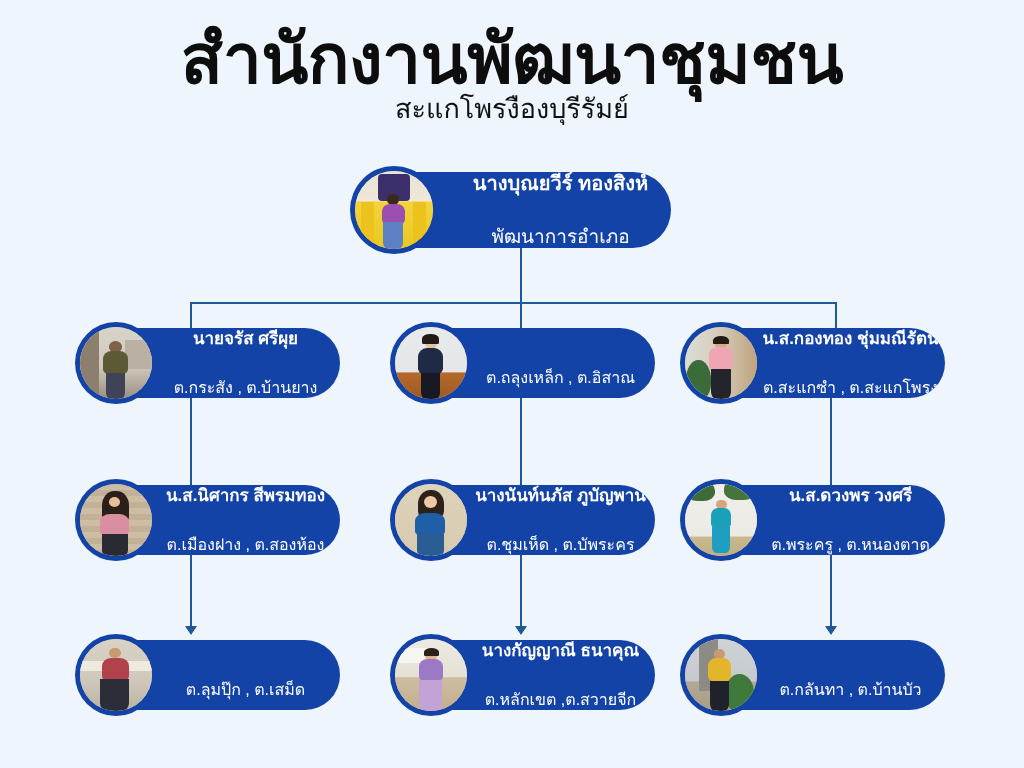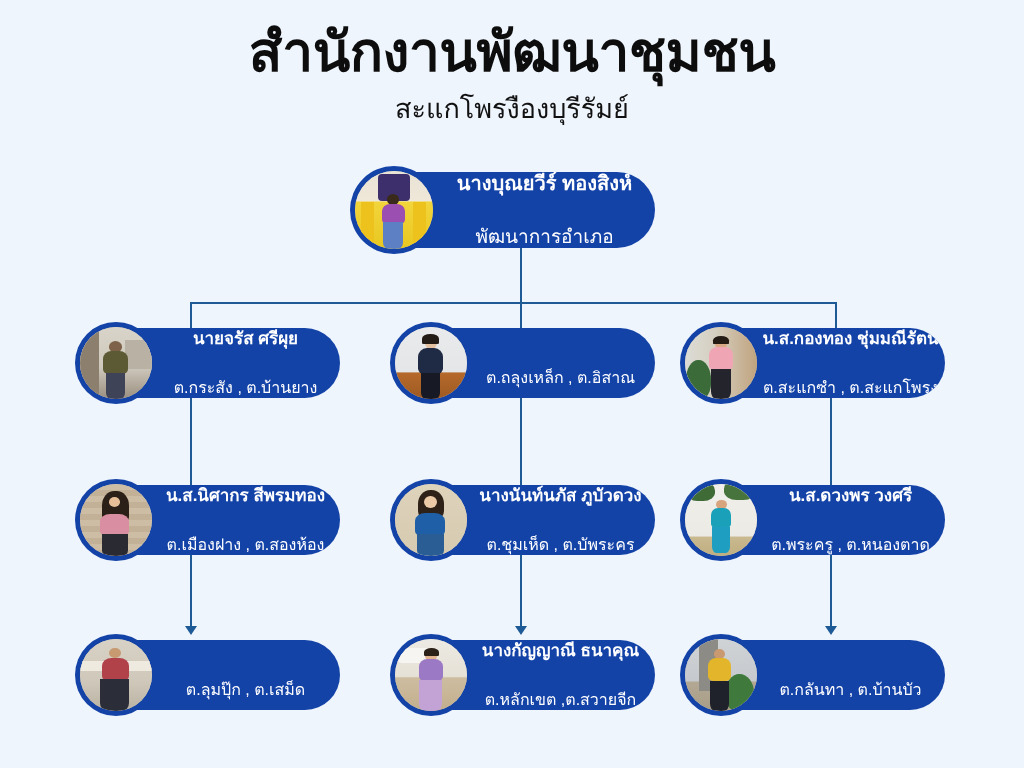--- a/index.html
+++ b/index.html
@@ -9,21 +9,21 @@
     font-family:"Liberation Sans","DejaVu Sans",sans-serif;
     overflow:hidden;
     position:relative;
   }
   #stage { position:relative; width:1024px; height:768px; }
 
   
   .title {
     position:absolute; left:0; right:0; top:24px;
     text-align:center;
-    font-size:55px; font-weight:bold; letter-spacing:-0.5px;
+    font-size:69px; font-weight:bold; letter-spacing:-0.5px;
     color:#0d0d0d; line-height:1.05;
   }
   .subtitle {
     position:absolute; left:0; right:0; top:95px;
     text-align:center;
     font-size:27px; color:#111; line-height:1.1;
   }
 
   
   .conn { position:absolute; background:#1e5a96; }
@@ -76,21 +76,21 @@
   .photo .bg  { position:absolute; inset:0; }
   .photo .fg  { position:absolute; }
 
   
   .p-head  { position:absolute; border-radius:50%; }
   .p-body  { position:absolute; border-radius:35% 35% 22% 22%; }
   .p-legs  { position:absolute; border-radius:0 0 25% 25%; }
   .leafy   { position:absolute; border-radius:50% 50% 40% 40%; }
 
   
-  .root .pill { width:293px; height:76px; left:0; top:0; }
+  .root .pill { width:293px; height:76px; left:16px; top:0; }
   .root .pill .nm  { font-size:20px; }
   .root .pill .sub { font-size:19px; }
   .root .avatar { width:88px; height:88px; left:-12px; top:-6px; padding:5px; }
   .root .photo  { width:78px; height:78px; }
   .root .pill   { padding-left:86px; padding-right:14px; align-items:center; }
 
   
   .child .pill { width:255px; height:70px; left:0; top:0; padding-left:74px; padding-right:8px; }
   .child .pill .nm  { font-size:17px;text-align:right; }
   .child .pill .sub { font-size:16px; }
@@ -198,21 +198,21 @@
         <div class="p-head" style="left:41%;top:14%;width:17%;height:16%;background:#e4c1a0;"></div>
         <div class="fg" style="left:38%;top:10%;width:23%;height:13%;background:#231b16;border-radius:50% 50% 10% 10%;"></div>
         <div class="p-body" style="left:32%;top:29%;width:35%;height:36%;background:#1f2a44;"></div>
         <div class="p-legs" style="left:36%;top:64%;width:27%;height:36%;background:#171a24;"></div>
       </div>
     </div>
   </div>
 
   <div class="node child" style="left:400px; top:485px;">
     <div class="pill">
-      <div class="nm">นางนันท์นภัส ภูบัวดวง</div>
+      <div class="nm">นางนันท์นภัส ภูบัญพาน</div>
       <div class="sub">ต.ชุมเห็ด , ต.บัพระคร</div>
     </div>
     <div class="avatar">
       <div class="photo">
         <div class="bg" style="background:linear-gradient(180deg,#ded3bb 0%,#d6cab0 100%);"></div>
         <div class="fg" style="left:32%;top:8%;width:36%;height:40%;background:#2e2118;border-radius:48% 48% 28% 28%;"></div>
         <div class="p-head" style="left:40%;top:16%;width:18%;height:17%;background:#eccaa8;"></div>
         <div class="p-body" style="left:28%;top:40%;width:42%;height:32%;background:#1f5fa8;"></div>
         <div class="p-legs" style="left:30%;top:70%;width:38%;height:30%;background:#2a5d93;"></div>
       </div>

